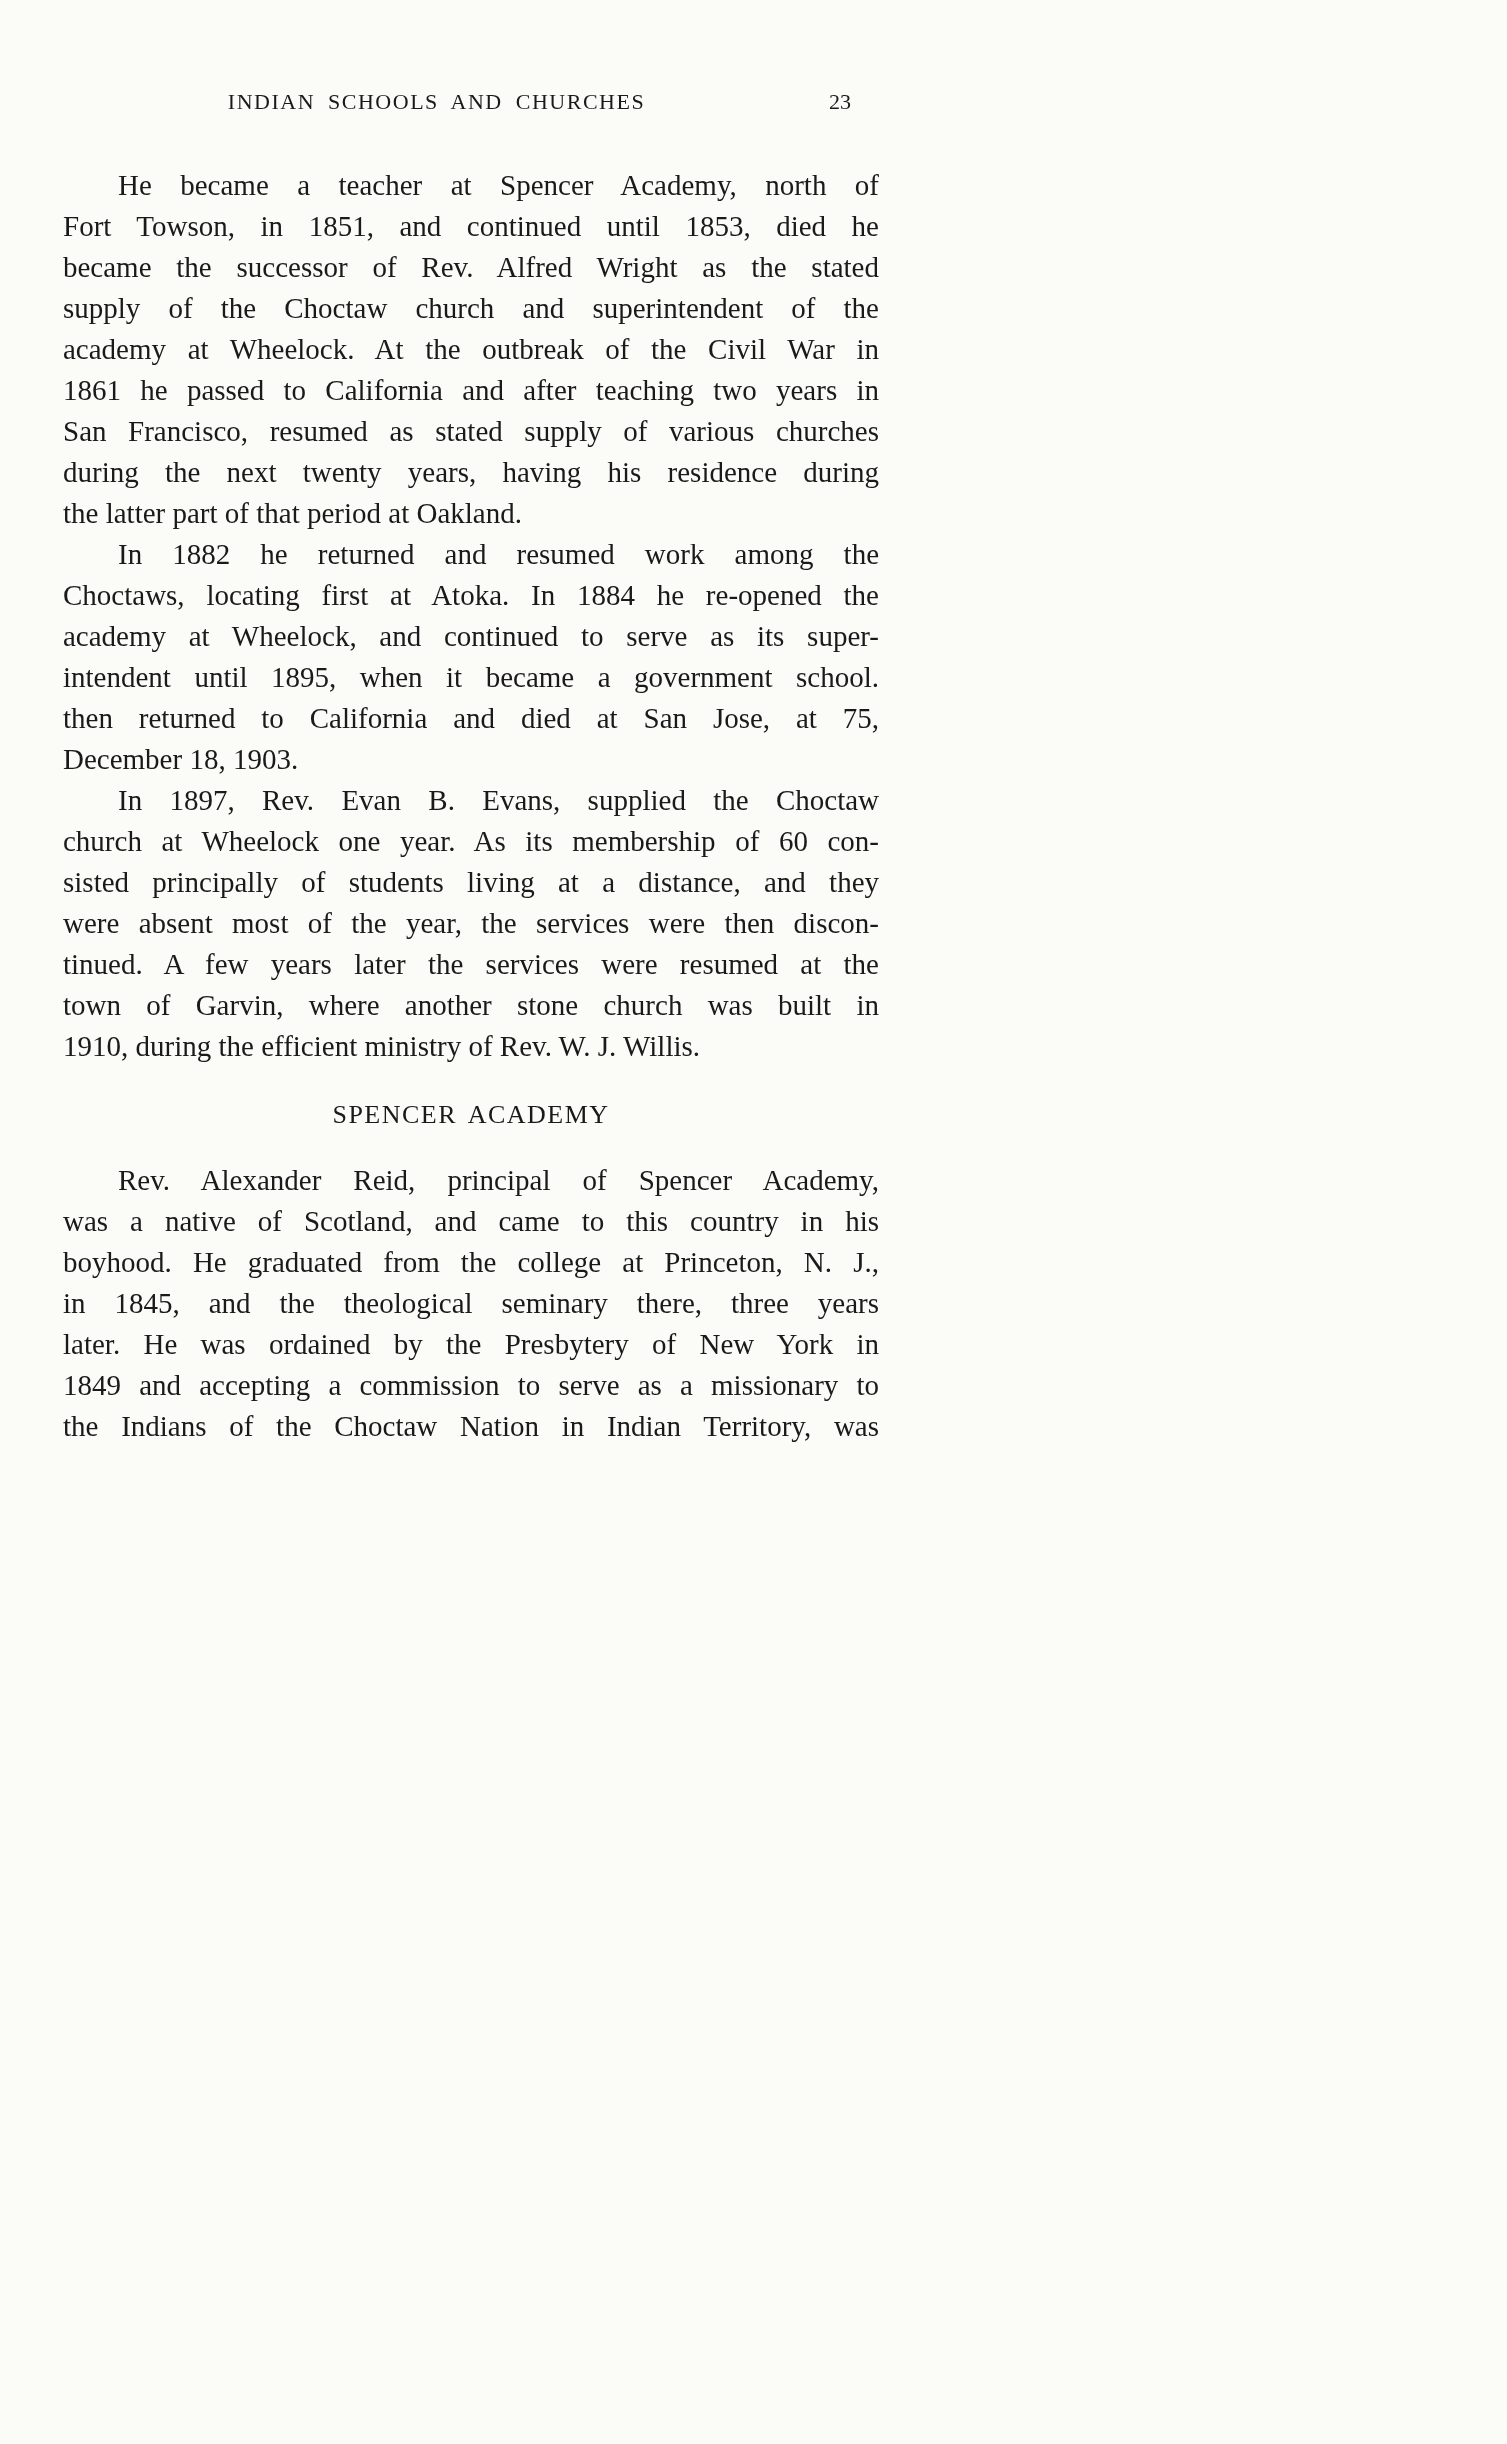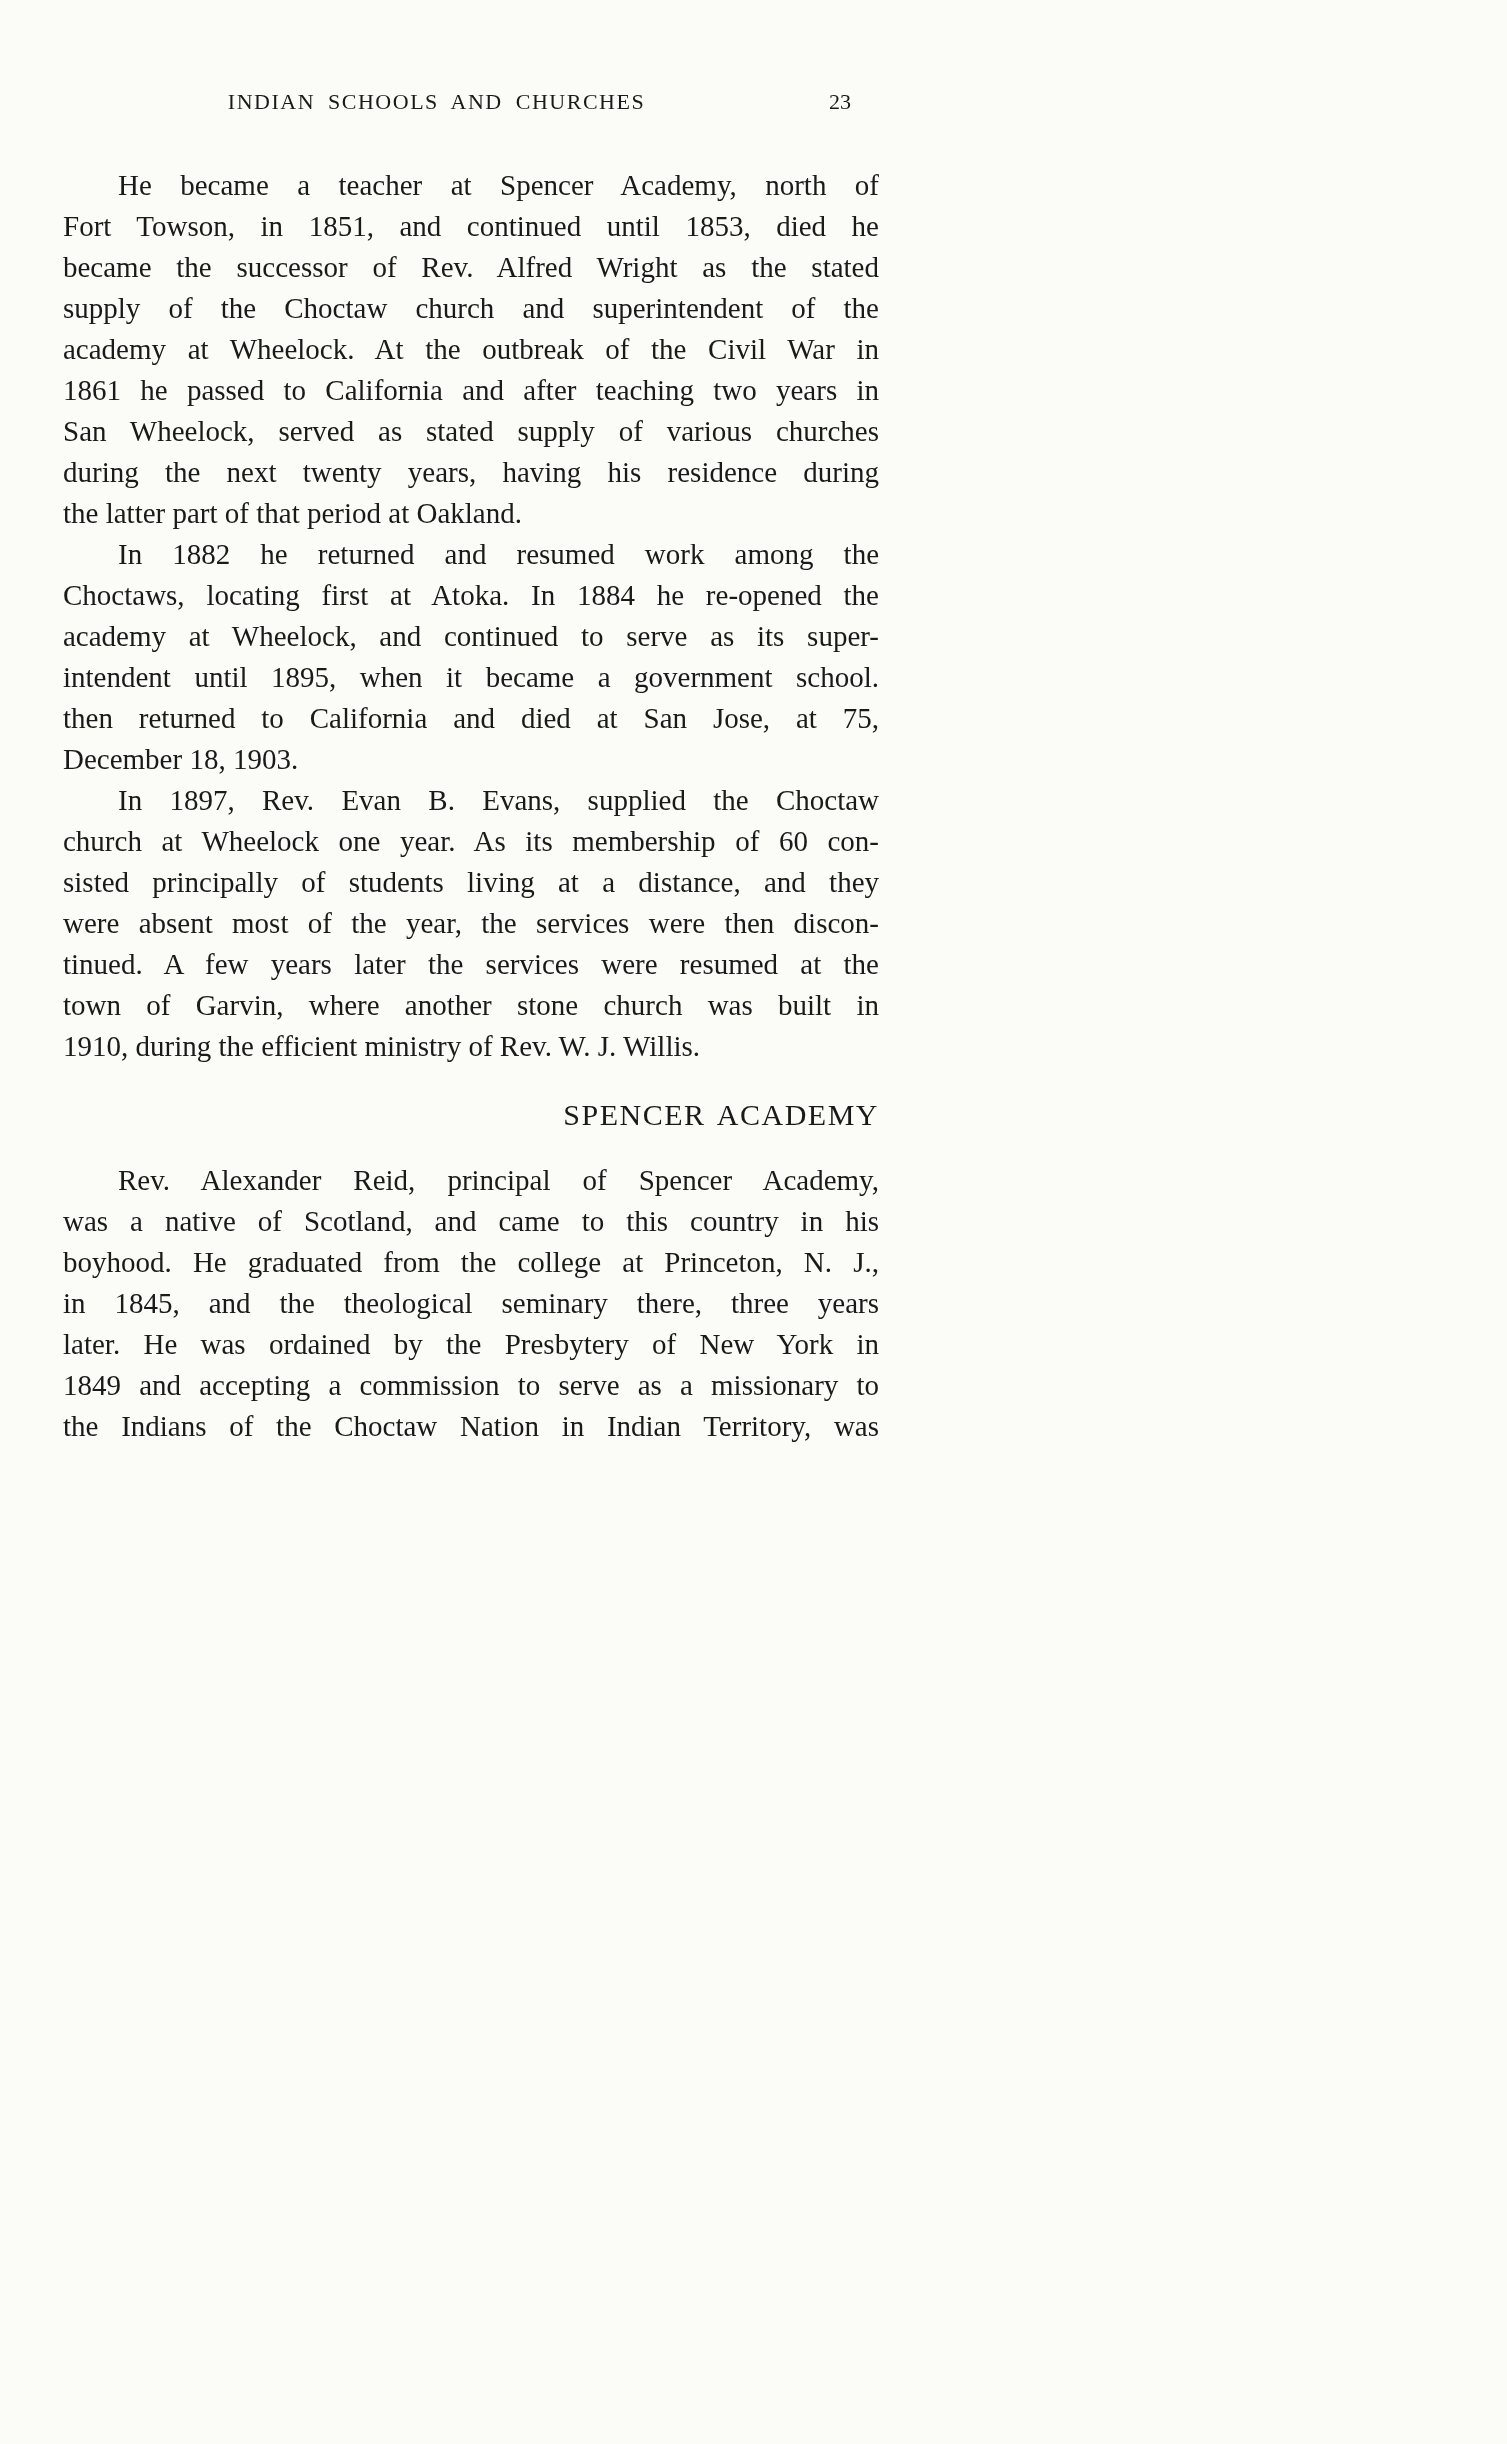--- a/index.html
+++ b/index.html
@@ -54,22 +54,22 @@
     line-height: 41px;
     text-align: justify;
     text-align-last: justify;
     white-space: normal;
     overflow: hidden;
   }
   .line.first { text-indent: 55px; }
   .line.last  { text-align-last: left; }
 
   .section-heading {
-    text-align: right;
-    font-size: 30px;
+    text-align: center;
+    font-size: 26px;
     line-height: 41px;
     letter-spacing: 1.5px;
     word-spacing: 4px;
     margin: 27px 0 25px 0;
   }
 </style>
 </head>
 <body>
 
 <div class="page-column">
@@ -80,21 +80,21 @@
   </div>
 
   <div class="content">
       <div class="paragraph">
         <div class="line first">He became a teacher at Spencer Academy, north of</div>
         <div class="line">Fort Towson, in 1851, and continued until 1853, died he</div>
         <div class="line">became the successor of Rev. Alfred Wright as the stated</div>
         <div class="line">supply of the Choctaw church and superintendent of the</div>
         <div class="line">academy at Wheelock.  At the outbreak of the Civil War in</div>
         <div class="line">1861 he passed to California and after teaching two years in</div>
-        <div class="line">San Wheelock, served as stated supply of various churches</div>
+        <div class="line">San Francisco, resumed as stated supply of various churches</div>
         <div class="line">during the next twenty years, having his residence during</div>
         <div class="line last">the latter part of that period at Oakland.</div>
       </div>
       <div class="paragraph">
         <div class="line first">In 1882 he returned and resumed work among the</div>
         <div class="line">Choctaws, locating first at Atoka.  In 1884 he re-opened the</div>
         <div class="line">academy at Wheelock, and continued to serve as its super-</div>
         <div class="line">intendent until 1895, when it became a government school.</div>
         <div class="line">then returned to California and died at San Jose, at 75,</div>
         <div class="line last">December 18, 1903.</div>

